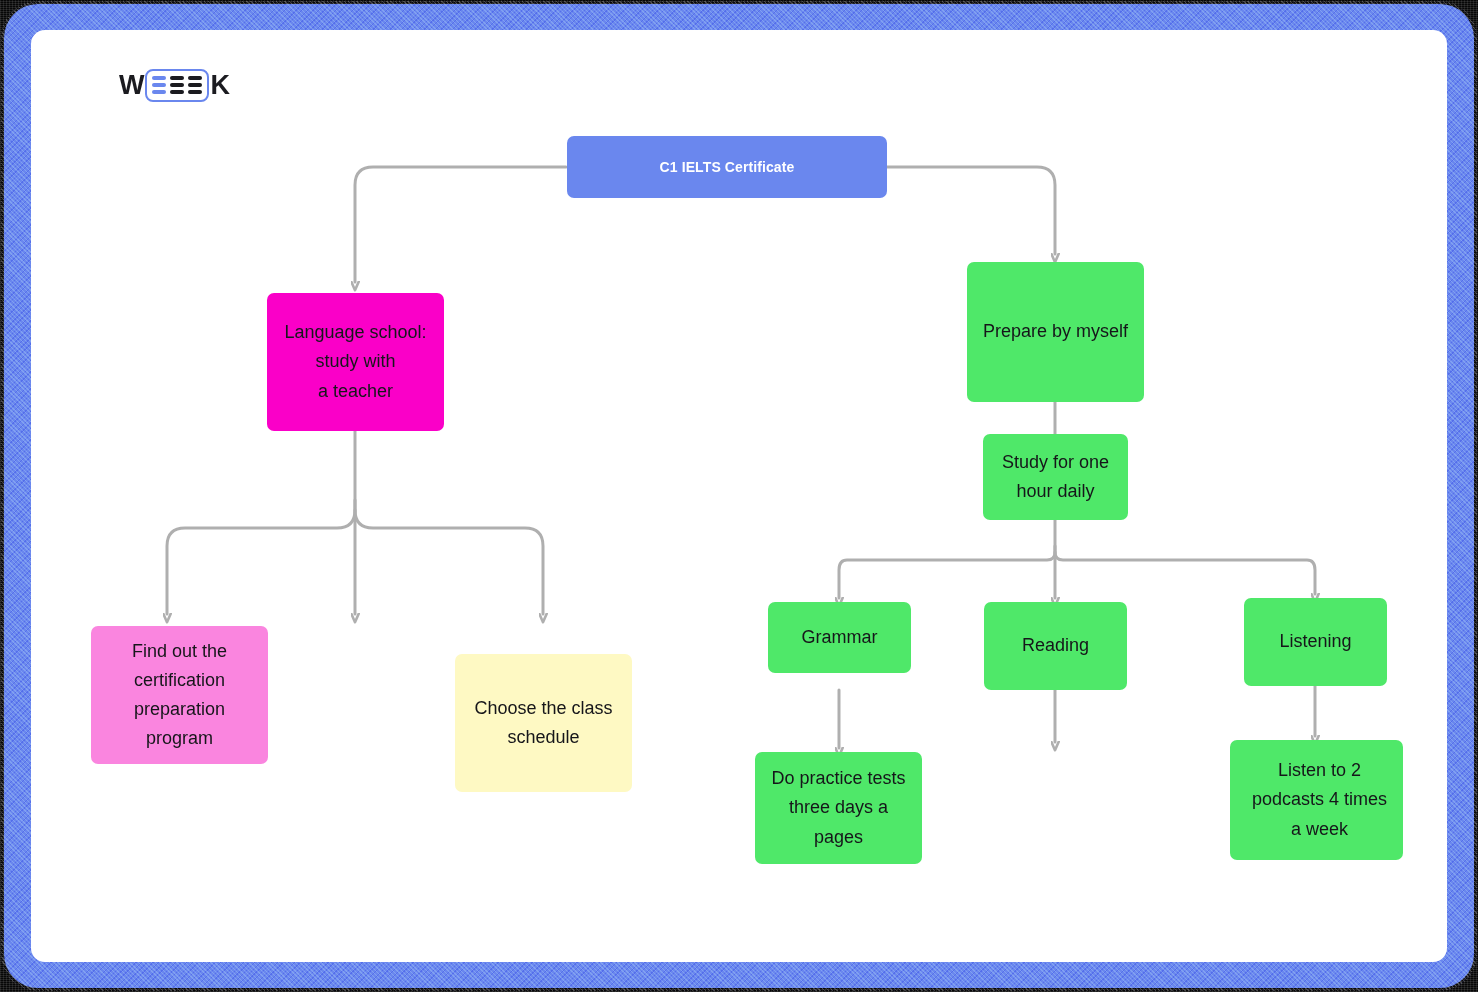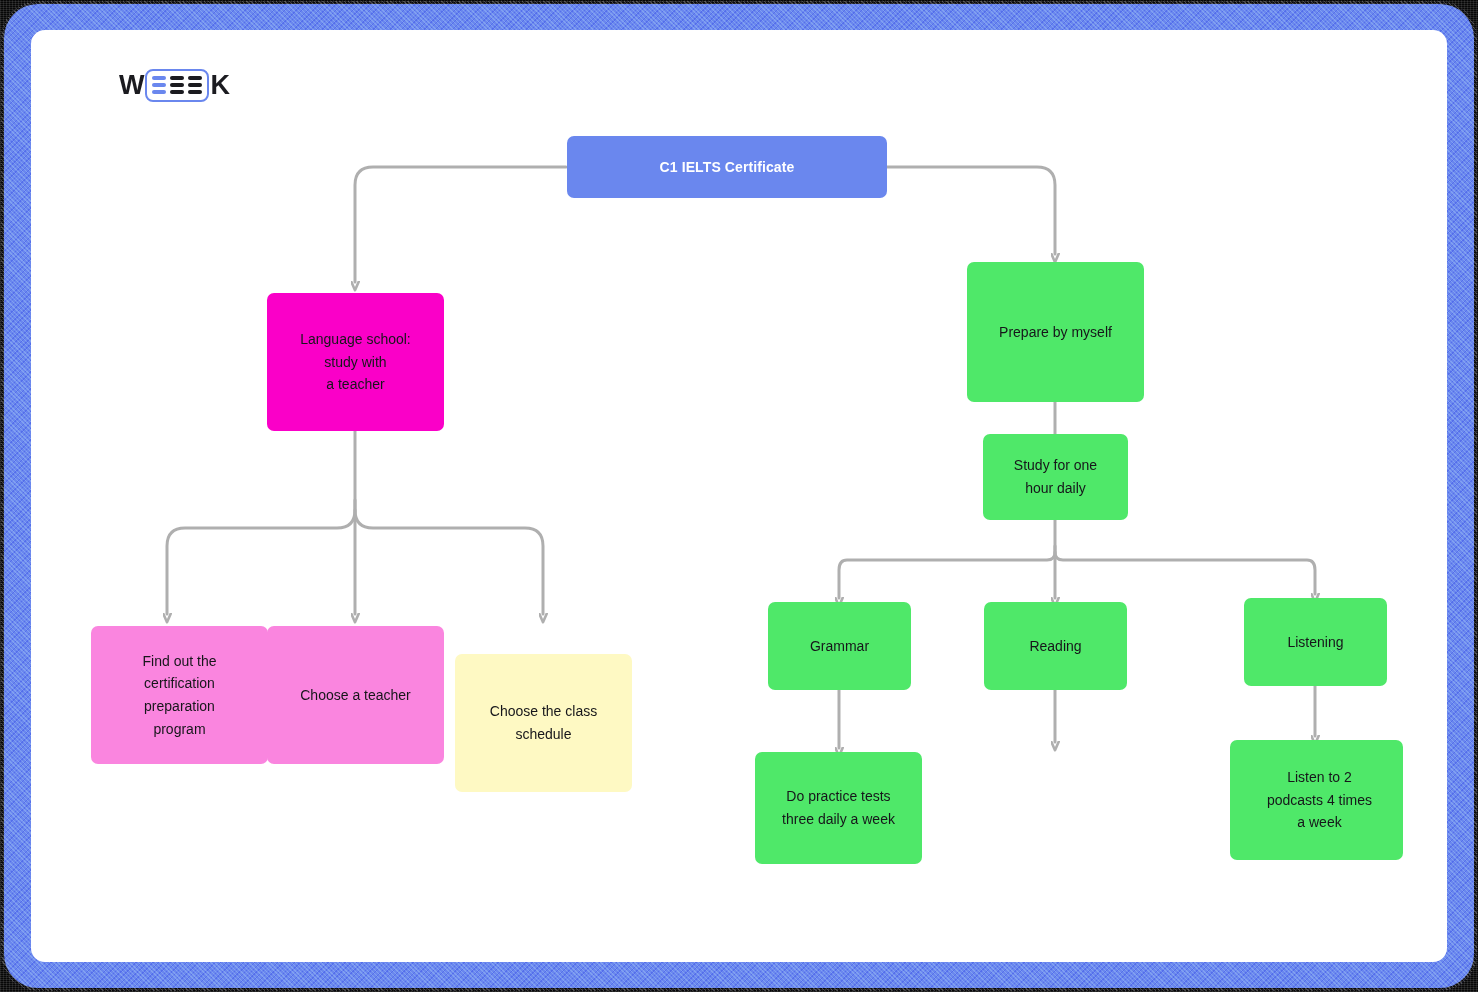--- a/index.html
+++ b/index.html
@@ -109,21 +109,21 @@
   
   .node {
     position: absolute;
     border-radius: 7px;
     display: flex;
     align-items: center;
     justify-content: center;
     text-align: center;
     padding: 4px 10px;
     color: #16161A;
-    font-size: 14px;
+    font-size: 18px;
     line-height: 1.62;
     font-family: "Liberation Sans", sans-serif;
     white-space: pre-line;
   }
   .node.root {
     color: #FFFFFF;
     font-weight: 700;
     font-size: 14px;
     letter-spacing: 0.1px;
   }
@@ -193,38 +193,37 @@
 
     <div class="node" style="left:236px; top:263px; width:177px; height:138px; background:#FA00C8;">Language school:
 study with
 a teacher</div>
 
     <div class="node" style="left:60px; top:596px; width:177px; height:138px; background:#FA85DF;">Find out the
 certification
 preparation
 program</div>
 
-    <div class="node" style="left:236px; top:596px; width:177px; height:138px; background:#FA85DF;">Choose a teacher</div>
 
     <div class="node" style="left:424px; top:596px; width:177px; height:138px; background:#fef9c3;margin-top:28px;">Choose the class
 schedule</div>
 
     <div class="node" style="left:936px; top:232px; width:177px; height:140px; background:#4FE869;">Prepare by myself</div>
 
     <div class="node" style="left:952px; top:404px; width:145px; height:86px; background:#4FE869;">Study for one
 hour daily</div>
 
-    <div class="node" style="left:737px; top:572px; width:143px; height:88px; background:#4FE869;">Grammar</div>
+    <div class="node" style="left:737px; top:572px; width:143px; height:71px; background:#4FE869;">Grammar</div>
 
     <div class="node" style="left:1213px; top:568px; width:143px; height:88px; background:#4FE869;">Listening</div>
 
     <div class="node" style="left:953px; top:572px; width:143px; height:88px; background:#4FE869;">Reading</div>
 
     <div class="node" style="left:724px; top:722px; width:167px; height:112px; background:#4FE869;">Do practice tests
-three daily a week</div>
+three days a pages</div>
 
 
     <div class="node" style="left:1199px; top:710px; width:173px; height:120px; background:#4FE869;padding-left:16px;">Listen to 2
 podcasts 4 times
 a week</div>
 
   </div>
 </div>
 
 </body></html>

